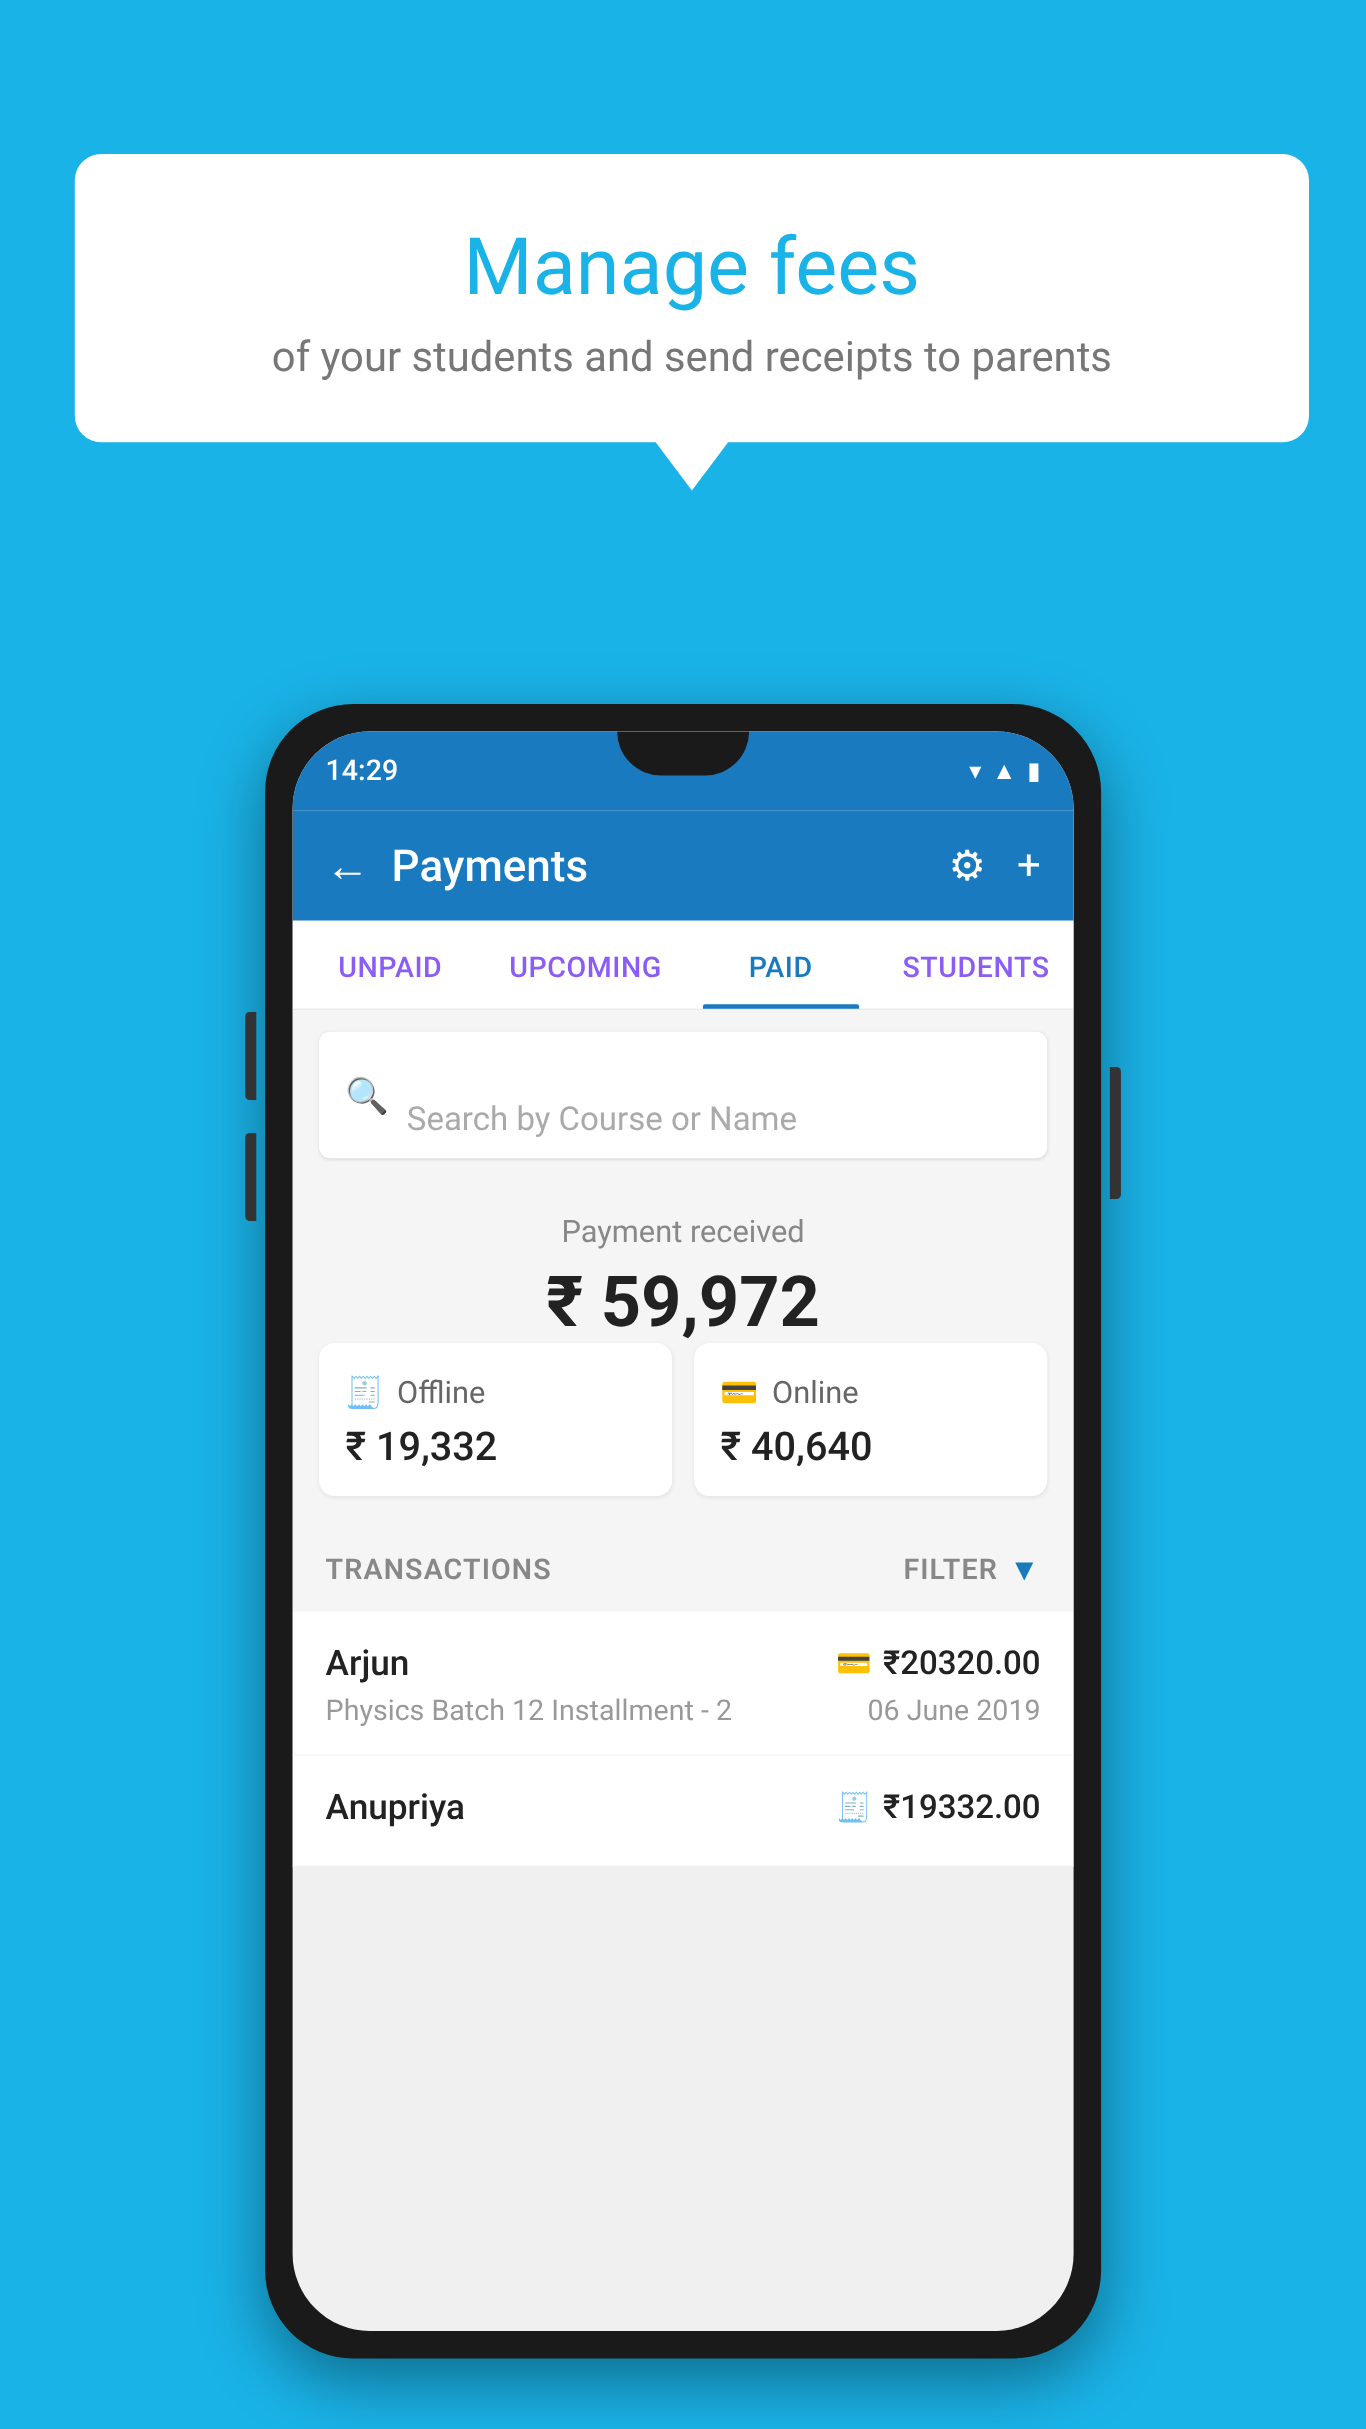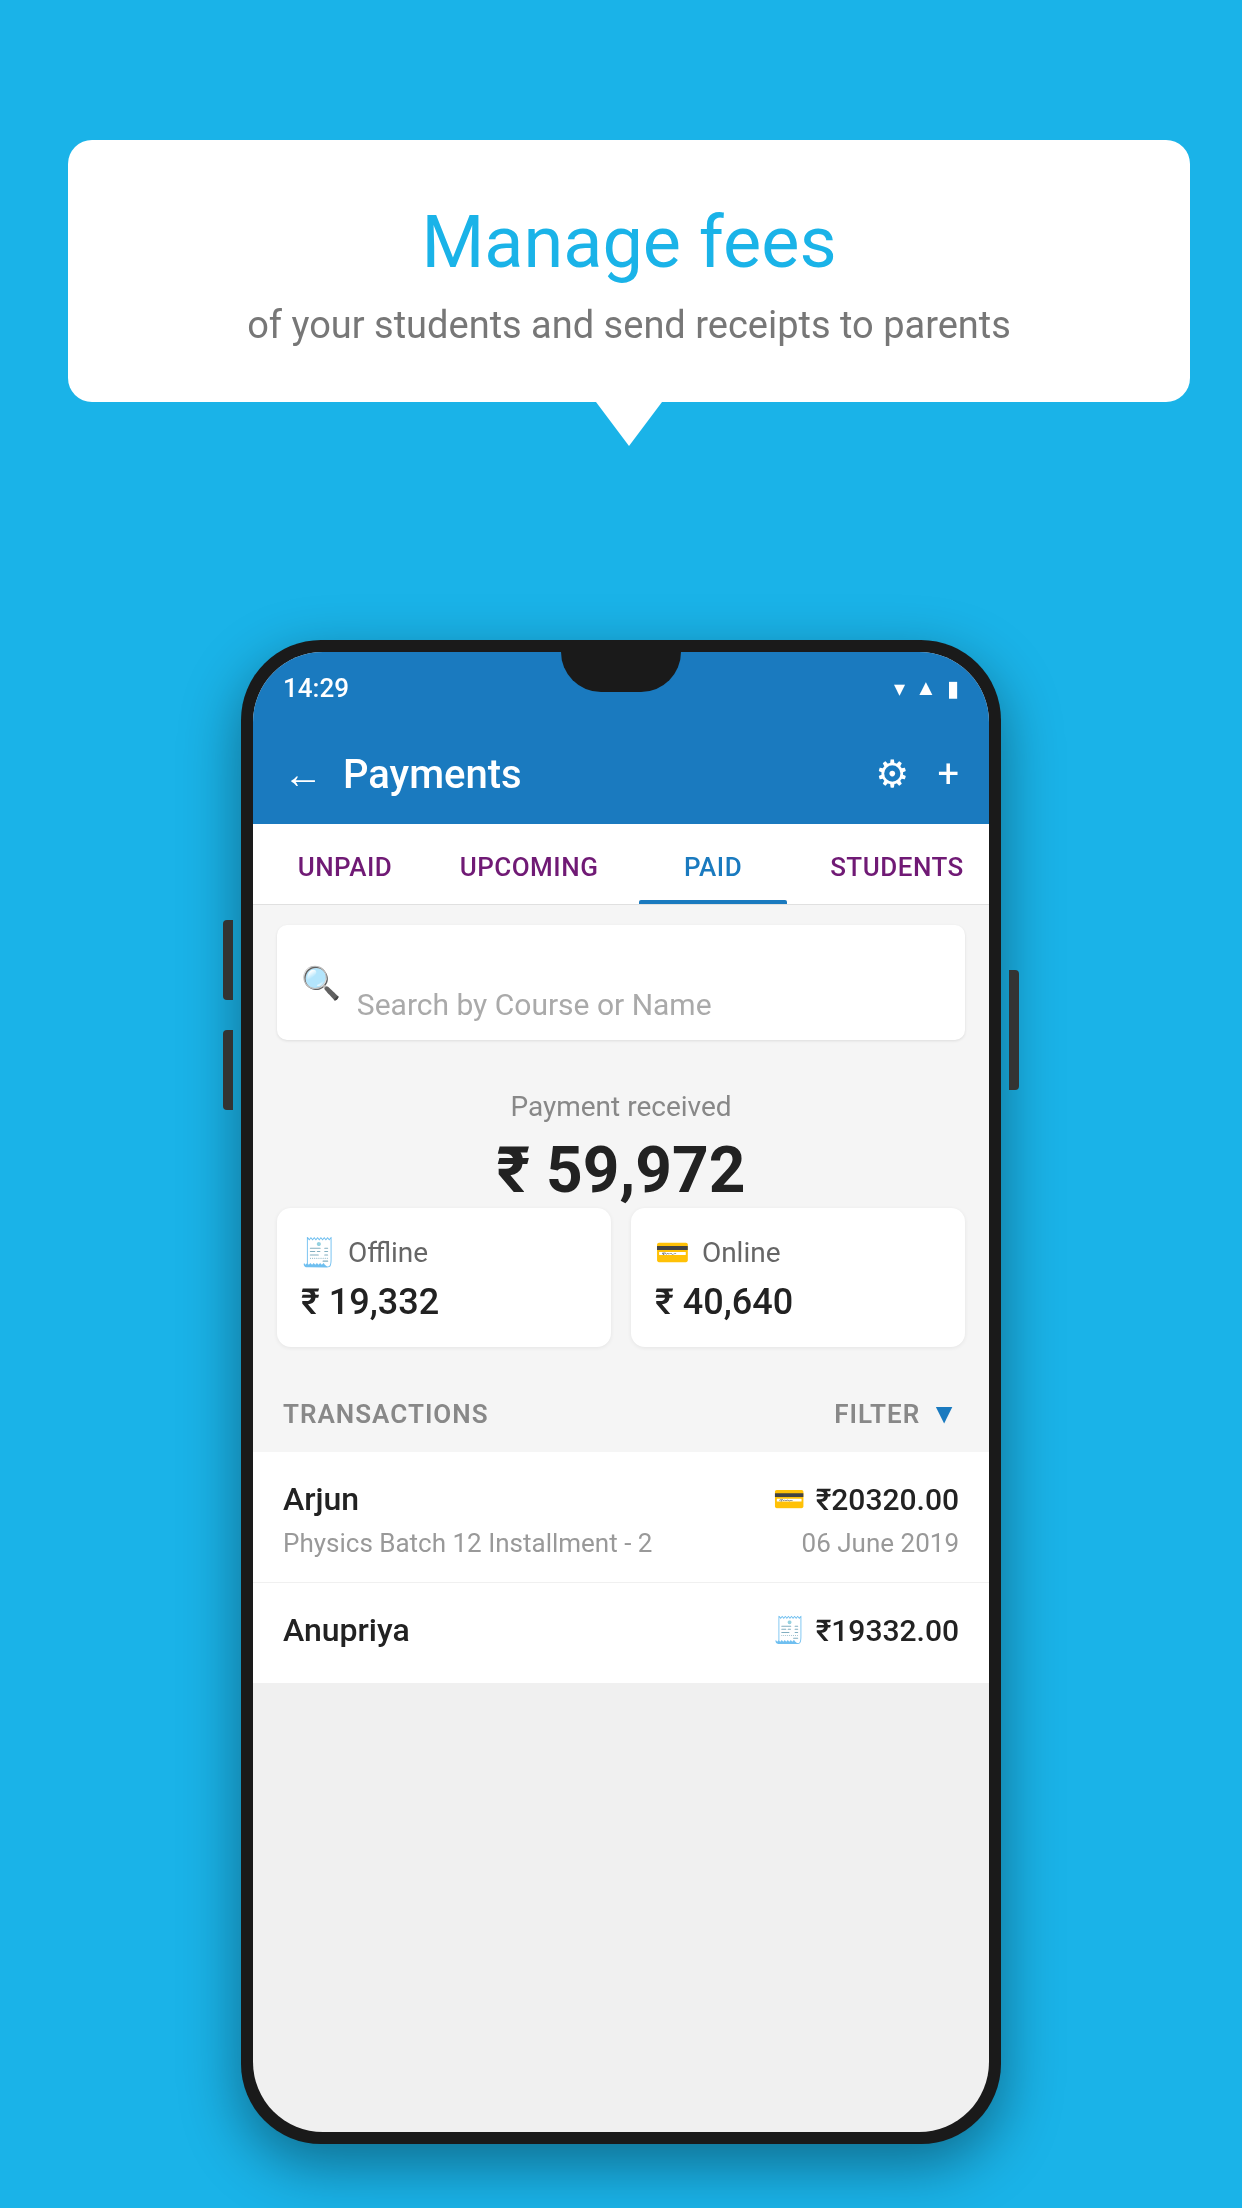--- a/index.html
+++ b/index.html
@@ -54,21 +54,21 @@
     
     .phone-frame {
       position: absolute;
       top: 640px;
       left: 50%;
       transform: translateX(-50%);
       width: 760px;
       height: 1504px;
       background: #1a1a1a;
       border-radius: 80px;
-      padding: 12px;
+      padding: 25px;
       box-shadow: 0 20px 60px rgba(0,0,0,0.4);
     }
 
     .phone-inner {
       width: 100%;
       height: 100%;
       background: #f0f0f0;
       border-radius: 70px;
       overflow: hidden;
       position: relative;
@@ -168,21 +168,21 @@
       display: flex;
       border-bottom: 1px solid #e0e0e0;
     }
 
     .tab {
       flex: 1;
       text-align: center;
       padding: 28px 0 22px;
       font-size: 26px;
       font-weight: 500;
-      color: #701a75;
+      color: #8b5cf6;
       cursor: pointer;
       letter-spacing: 0.5px;
       position: relative;
     }
 
     .tab.active {
       color: #1a7abf;
       text-align: center;
     }
 

